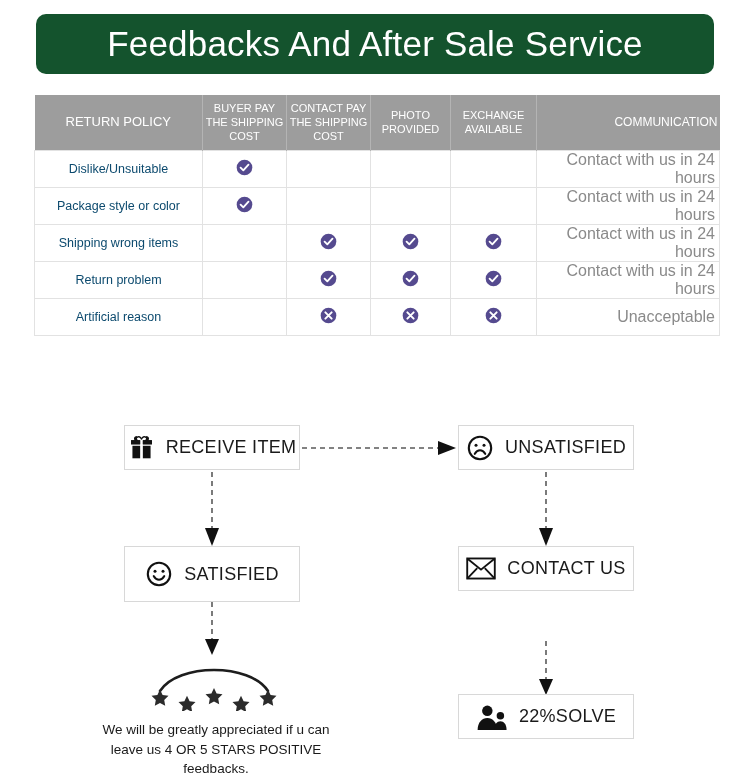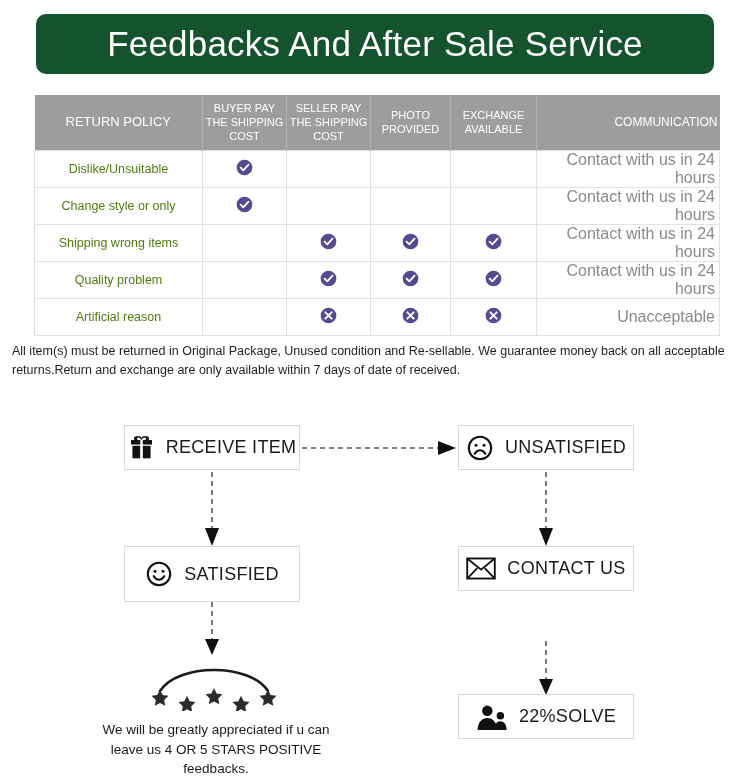--- a/index.html
+++ b/index.html
@@ -52,21 +52,21 @@
   .policy-table th:last-child { border-right: none; }
   .policy-table th.wide-first { font-size: 13px; }
   .policy-table th.comm { font-size: 12px; text-align: right; }
 
   .policy-table td {
     border: 1px solid #e2e2e2;
     height: 37px;
     text-align: center;
     vertical-align: middle;
     font-size: 12.5px;
-    color: #4d7c0f;
+    color: #0c4a6e;
     padding: 0 4px;
   }
   .policy-table tr td:first-child { border-left: 1px solid #e2e2e2; }
   .policy-table td.comm-cell {
     text-align: right;
     padding-left: 16px;
     color: #8a8a8a;
     font-size: 16px;
   }
   .mark { display: inline-block; line-height: 0; }
@@ -155,21 +155,21 @@
       <tr>
         <th class="wide-first">
           <span>RETURN POLICY</span>
         </th>
         <th>
           <span>BUYER PAY</span><br>
           <span>THE SHIPPING</span><br>
           <span>COST</span>
         </th>
         <th>
-          <span>SELLER PAY</span><br>
+          <span>CONTACT PAY</span><br>
           <span>THE SHIPPING</span><br>
           <span>COST</span>
         </th>
         <th>
           <span>PHOTO</span><br>
           <span>PROVIDED</span>
         </th>
         <th>
           <span>EXCHANGE</span><br>
           <span>AVAILABLE</span>
@@ -185,21 +185,21 @@
           <td><span class="mark"><svg width="17" height="17" viewBox="0 0 20 20">
                 <circle cx="10" cy="10" r="9.2" fill="#554a8f"></circle>
                 <path d="M5.4 10.2 L8.6 13.3 L14.7 6.7" fill="none" stroke="#ffffff" stroke-width="2.2" stroke-linecap="round" stroke-linejoin="round"></path>
               </svg></span></td>
           <td></td>
           <td></td>
           <td></td>
           <td class="comm-cell">Contact with us in 24 hours</td>
         </tr>
         <tr>
-          <td>Change style or only</td>
+          <td>Package style or color</td>
           <td><span class="mark"><svg width="17" height="17" viewBox="0 0 20 20">
                 <circle cx="10" cy="10" r="9.2" fill="#554a8f"></circle>
                 <path d="M5.4 10.2 L8.6 13.3 L14.7 6.7" fill="none" stroke="#ffffff" stroke-width="2.2" stroke-linecap="round" stroke-linejoin="round"></path>
               </svg></span></td>
           <td></td>
           <td></td>
           <td></td>
           <td class="comm-cell">Contact with us in 24 hours</td>
         </tr>
         <tr>
@@ -213,21 +213,21 @@
                 <circle cx="10" cy="10" r="9.2" fill="#554a8f"></circle>
                 <path d="M5.4 10.2 L8.6 13.3 L14.7 6.7" fill="none" stroke="#ffffff" stroke-width="2.2" stroke-linecap="round" stroke-linejoin="round"></path>
               </svg></span></td>
           <td><span class="mark"><svg width="17" height="17" viewBox="0 0 20 20">
                 <circle cx="10" cy="10" r="9.2" fill="#554a8f"></circle>
                 <path d="M5.4 10.2 L8.6 13.3 L14.7 6.7" fill="none" stroke="#ffffff" stroke-width="2.2" stroke-linecap="round" stroke-linejoin="round"></path>
               </svg></span></td>
           <td class="comm-cell">Contact with us in 24 hours</td>
         </tr>
         <tr>
-          <td>Quality problem</td>
+          <td>Return problem</td>
           <td></td>
           <td><span class="mark"><svg width="17" height="17" viewBox="0 0 20 20">
                 <circle cx="10" cy="10" r="9.2" fill="#554a8f"></circle>
                 <path d="M5.4 10.2 L8.6 13.3 L14.7 6.7" fill="none" stroke="#ffffff" stroke-width="2.2" stroke-linecap="round" stroke-linejoin="round"></path>
               </svg></span></td>
           <td><span class="mark"><svg width="17" height="17" viewBox="0 0 20 20">
                 <circle cx="10" cy="10" r="9.2" fill="#554a8f"></circle>
                 <path d="M5.4 10.2 L8.6 13.3 L14.7 6.7" fill="none" stroke="#ffffff" stroke-width="2.2" stroke-linecap="round" stroke-linejoin="round"></path>
               </svg></span></td>
           <td><span class="mark"><svg width="17" height="17" viewBox="0 0 20 20">
@@ -249,21 +249,20 @@
               </svg></span></td>
           <td><span class="mark"><svg width="17" height="17" viewBox="0 0 20 20">
                 <circle cx="10" cy="10" r="9.2" fill="#554a8f"></circle>
                 <path d="M6.3 6.3 L13.7 13.7 M13.7 6.3 L6.3 13.7" fill="none" stroke="#ffffff" stroke-width="2.3" stroke-linecap="round"></path>
               </svg></span></td>
           <td class="comm-cell">Unacceptable</td>
         </tr>
       </tbody>
   </table>
 
-  <div class="note">All item(s) must be returned in Original Package, Unused condition and Re-sellable. We guarantee money back on all acceptable returns.Return and exchange are only available within 7 days of date of received.</div>
 
   <div class="flow">
 
     <svg class="connector" style="left:300px; top:36px;" width="160" height="24" viewBox="0 0 160 24">
       <line x1="2" y1="12" x2="138" y2="12" stroke="#5a5a5a" stroke-width="1.6" stroke-dasharray="5 4"></line>
       <polygon points="138,5 156,12 138,19" fill="#111111"></polygon>
     </svg>
 
     <svg class="connector" style="left:200px; top:70px;" width="24" height="78" viewBox="0 0 24 78">
       <line x1="12" y1="2" x2="12" y2="58" stroke="#5a5a5a" stroke-width="1.6" stroke-dasharray="5 4"></line>

